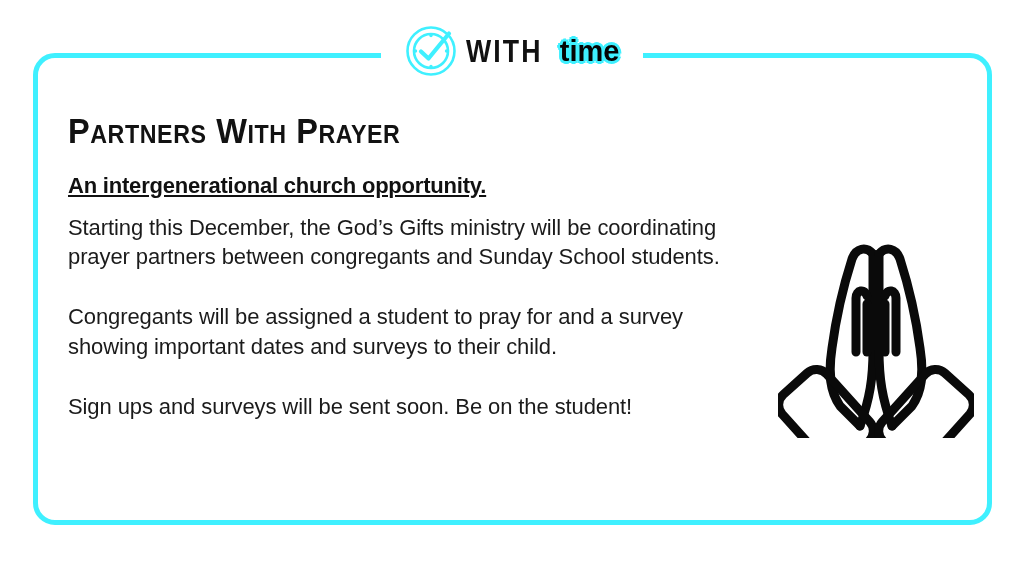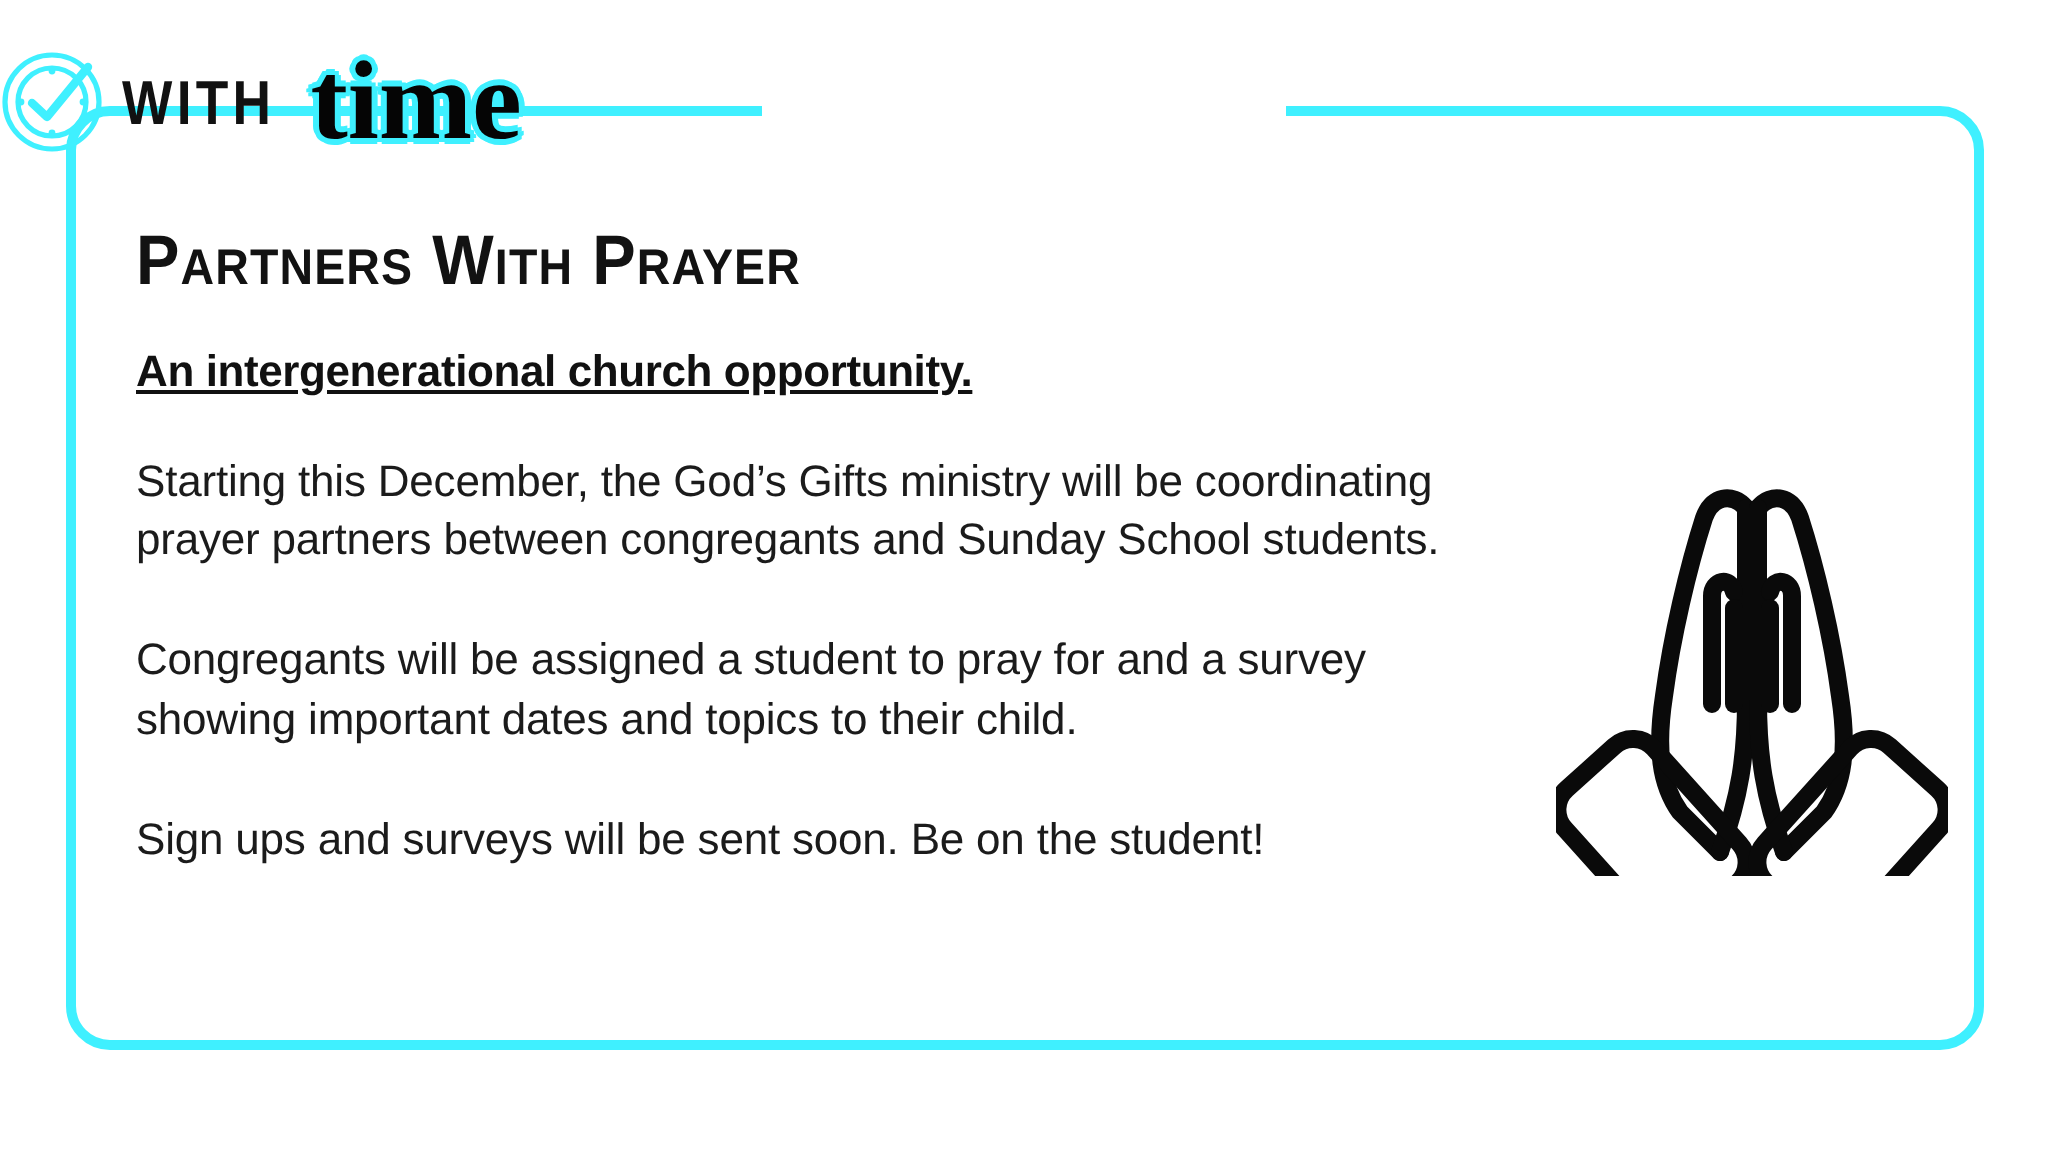--- a/index.html
+++ b/index.html
@@ -31,20 +31,21 @@
 
   
   .logo-lockup {
     position:absolute;
     left:0;
     top:22px;
     width:1024px;
     height:58px;
     display:flex;
     align-items:center;
+    justify-content:center;
     gap:9px;
     background:transparent;
     z-index:5;
   }
 
   .logo-mask {
     position:absolute;
     top:0;
     left:50%;
     transform:translateX(-50%);
@@ -67,23 +68,23 @@
     font-size:31px;
     letter-spacing:2.5px;
     color:#111111;
     line-height:1;
     transform:scaleX(0.86);
     transform-origin:left center;
     white-space:nowrap;
   }
 
   .logo-time {
-    font-family:Liberation Serif, serif;
-    font-weight:700;
-    font-size:56px;
+    font-family:Liberation Sans, sans-serif;
+    font-weight:700;
+    font-size:29px;
     color:#050505;
     line-height:1;
     white-space:nowrap;
     margin-left:-4px;
     text-shadow:
        2px  2px 0 #3FF0FF,
       -2px  2px 0 #3FF0FF,
        2px -2px 0 #3FF0FF,
       -2px -2px 0 #3FF0FF,
        0    3px 0 #3FF0FF,
@@ -119,21 +120,21 @@
     font-family:"Liberation Sans", sans-serif;
     font-weight:700;
     font-size:22px;
     letter-spacing:-0.2px;
     color:#111111;
     line-height:1.2;
     text-decoration:underline;
   }
 
   .para {
-    margin-top:27px;
+    margin-top:14px;
     font-family:"Liberation Sans", sans-serif;
     font-weight:400;
     font-size:22px;
     letter-spacing:-0.1px;
     color:#1b1b1b;
     line-height:1.33;
   }
 
   .para.tight { margin-top:31px; }
 
@@ -170,21 +171,21 @@
 </div>
 
 <div class="card-body">
 
   <h1 class="headline">Partners with Prayer</h1>
 
   <h2 class="subhead">An intergenerational church opportunity.</h2>
 
   <p class="para">Starting this December, the God’s Gifts ministry will be coordinating prayer partners between congregants and Sunday School students.</p>
 
-  <p class="para tight">Congregants will be assigned a student to pray for and a survey showing important dates and topics to their child.</p>
+  <p class="para tight">Congregants will be assigned a student to pray for and a survey showing important dates and surveys to their child.</p>
 
   <p class="para tight">Sign ups and surveys will be sent soon. Be on the student!</p>
 </div>
 
 <div class="hands-art">
   <svg viewBox="0 0 196 216" fill="none" stroke="#0a0a0a" stroke-width="9" stroke-linecap="round" stroke-linejoin="round">
 
     <path d="M95 32
              C 88 24, 78 26, 74 37
              C 66 62, 58 96, 54 126

